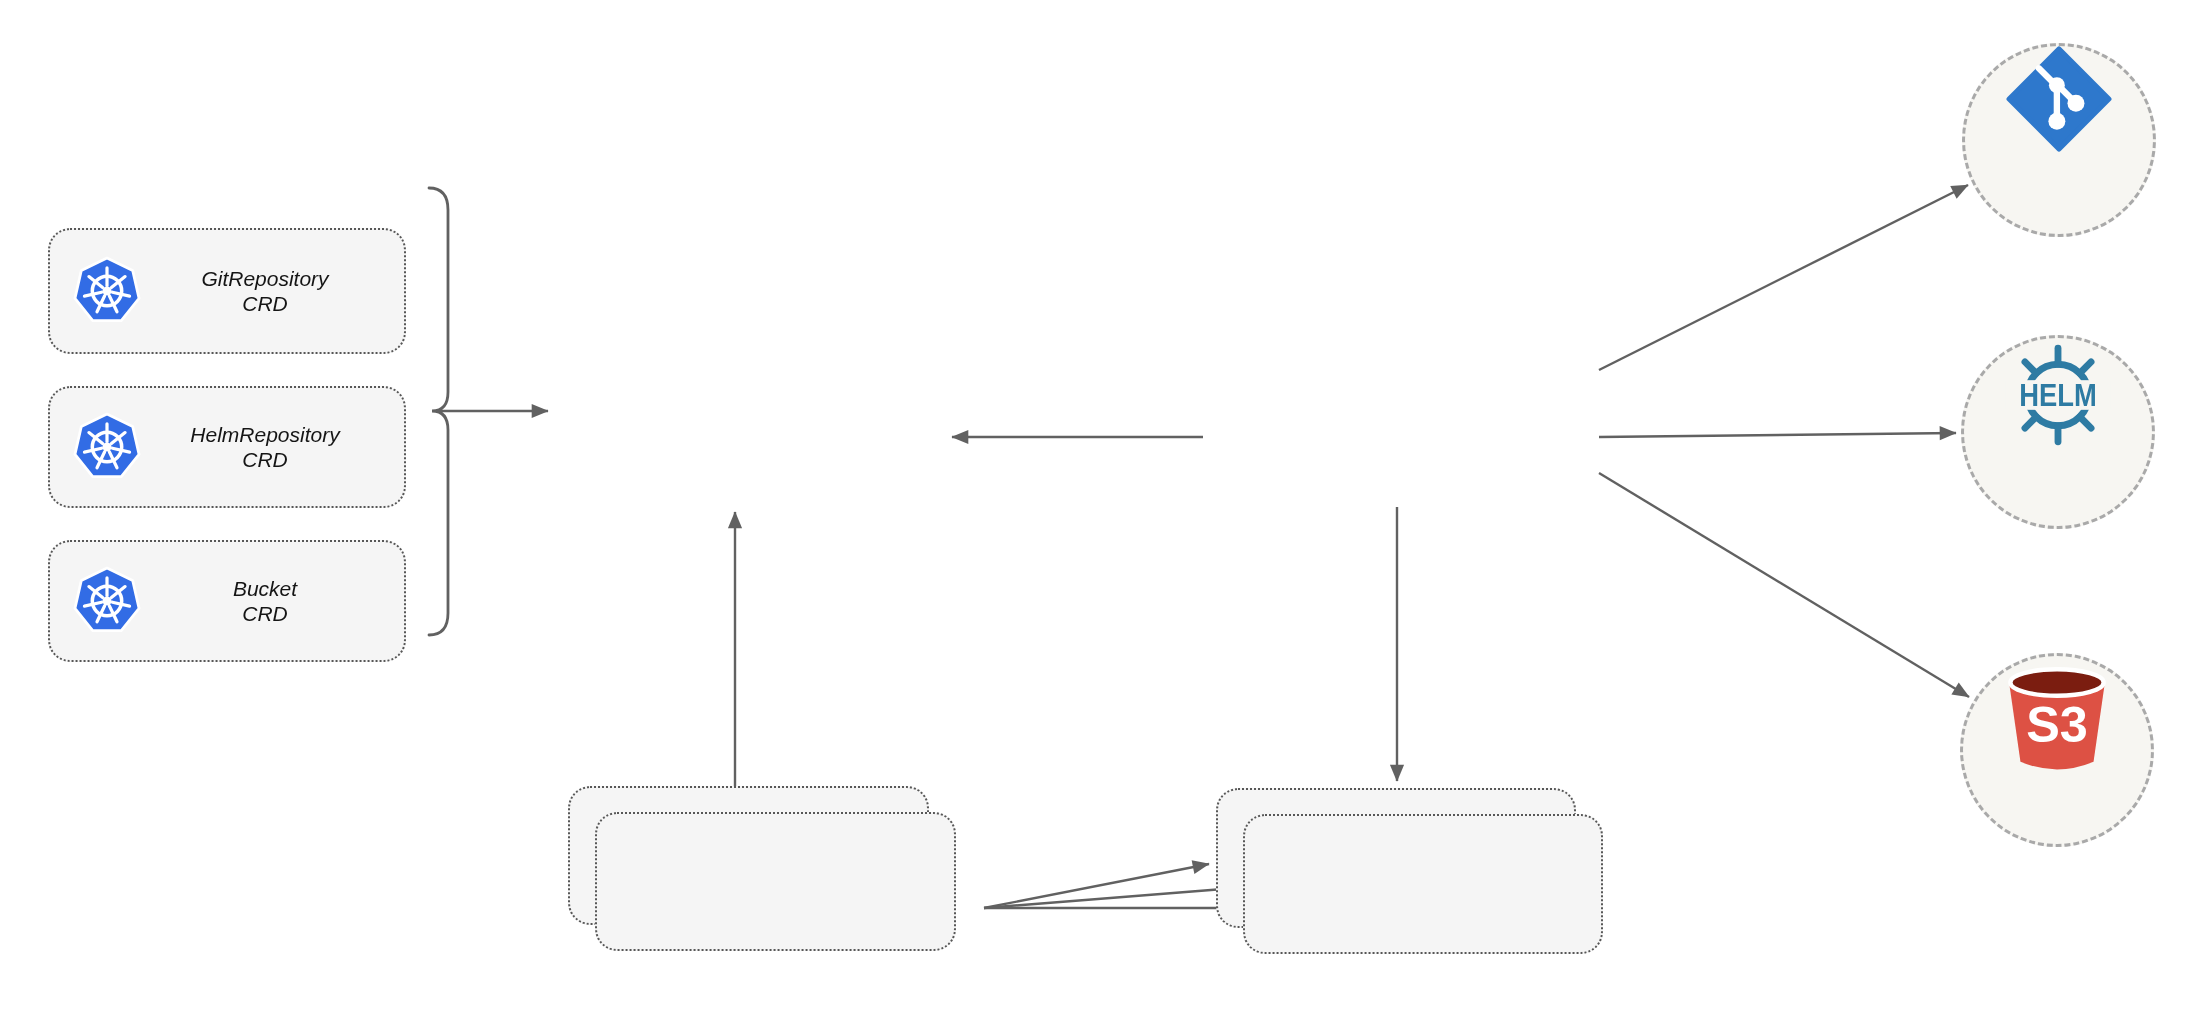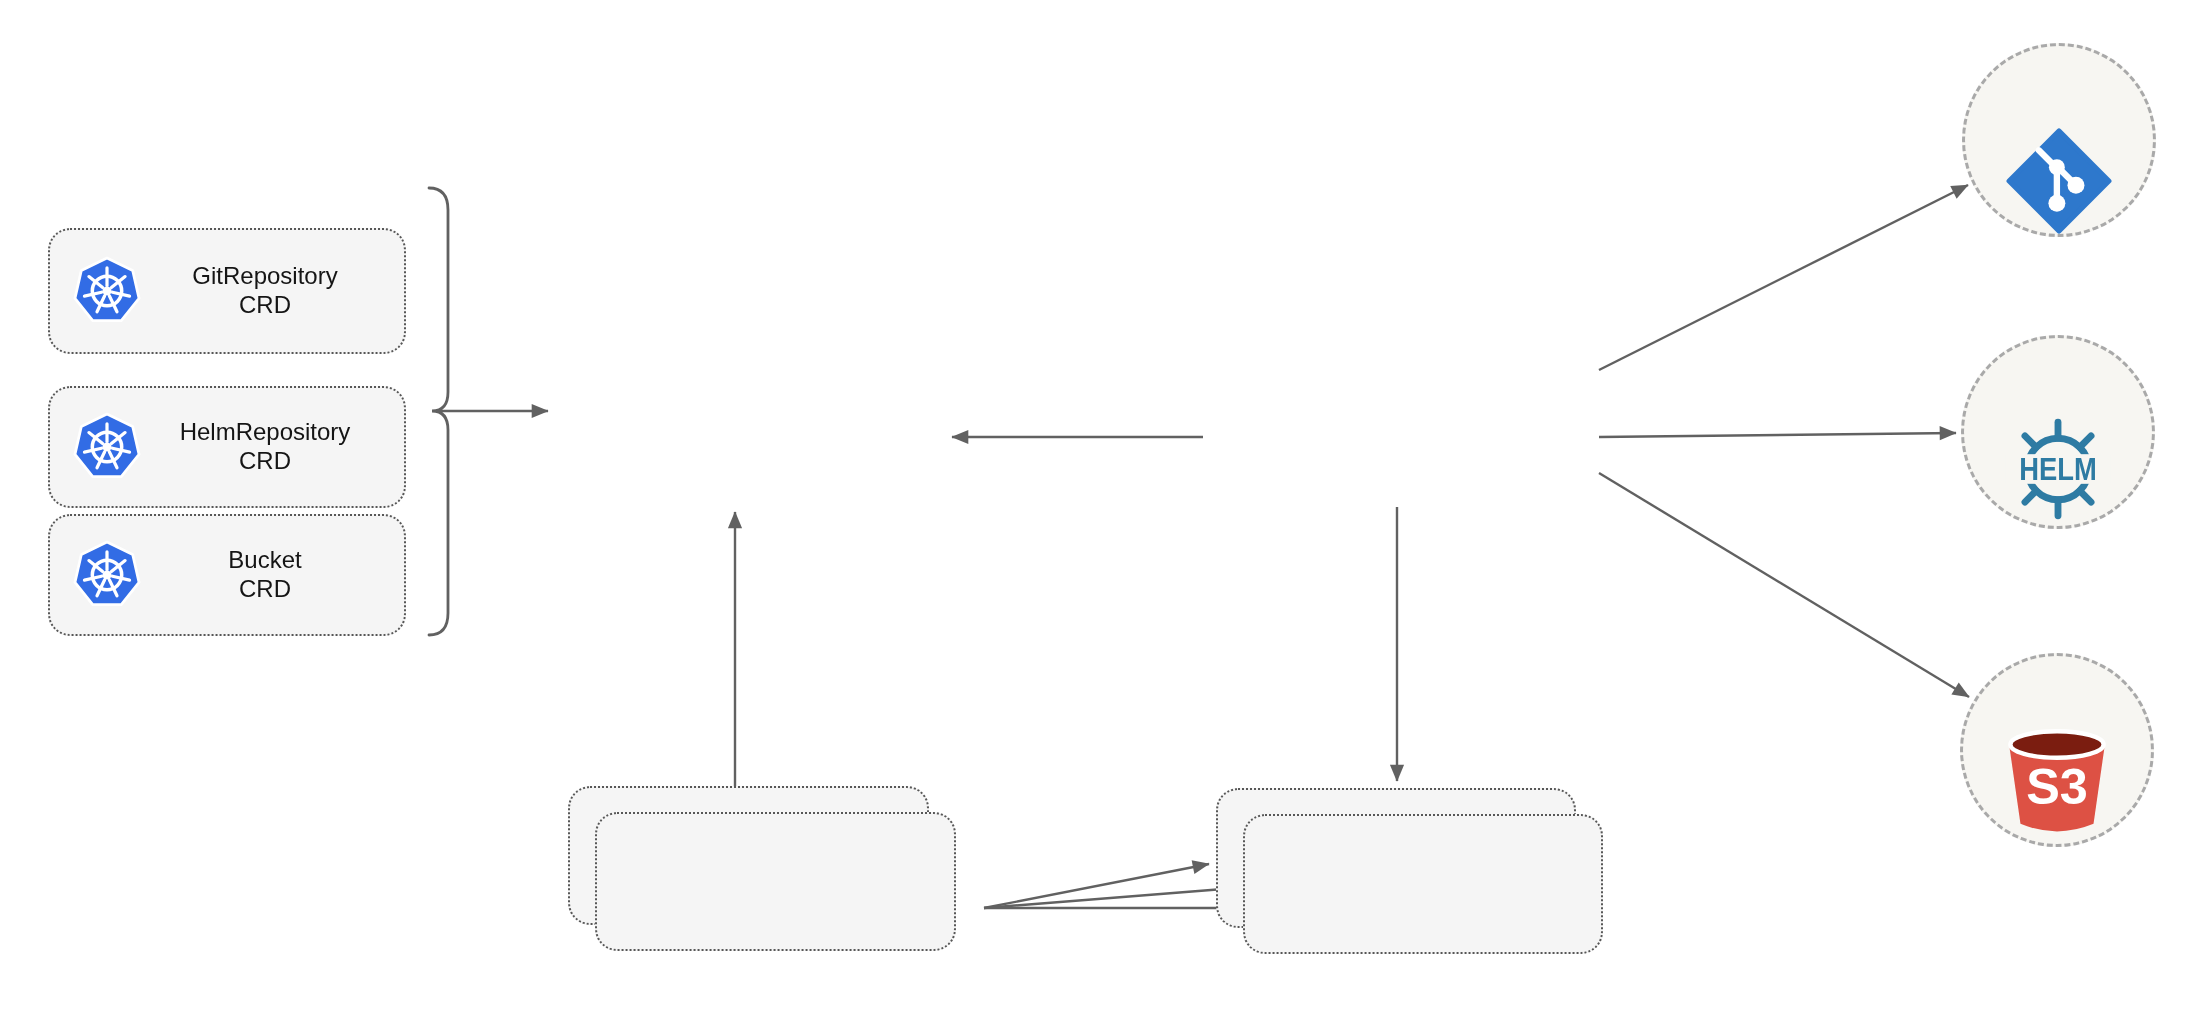--- a/index.html
+++ b/index.html
@@ -25,42 +25,43 @@
     background:var(--node-fill,#F5F5F5);
     border:2px dotted #575757;
     border-radius:22px;
     box-sizing:border-box;
     display:flex;align-items:center;
     padding:0 16px 0 22px;
   }
   .box .label{
     flex:1;text-align:center;
     color:#151515;
-    font-size:24px;line-height:1.2;
+    font-size:21px;line-height:1.2;
     white-space:pre-line;
+    font-style:italic;
   }
   .label-lg{font-size:33px;}
   .icon{flex:none;display:block;}
   
   .stack-layer{
     position:absolute;z-index:2;
     background:var(--node-fill,#F5F5F5);
     border:2px dotted #575757;
     border-radius:22px;
     box-sizing:border-box;
   }
   
   .ext-circle{
     position:absolute;z-index:2;
     width:194px;height:194px;
     border-radius:50%;
     background:var(--circle-fill,#F7F6F2);
     border:3px dashed #a9a9a9;
     box-sizing:border-box;
-    display:flex;align-items:flex-end;justify-content:center;
+    display:flex;align-items:flex-start;justify-content:center;
   }
   .helm-text{
     font-family:"Liberation Sans",sans-serif;
     font-weight:bold;font-size:27px;
     fill:var(--helm-teal,#2E7BA3);
   }
   .s3-text{
     font-family:"Liberation Sans",sans-serif;
     font-weight:bold;font-size:40px;
     fill:#ffffff;
@@ -142,21 +143,21 @@
   </div>
 
   <div class="box" style="left:48px;top:386px;width:358px;height:122px">
     <svg class="icon" width="70" height="70" viewBox="0 0 100 100">
         <use href="#k8s-logo"></use>
       </svg>
     <div class="label">HelmRepository
 CRD</div>
   </div>
 
-  <div class="box" style="left:48px;top:514px;width:358px;height:122px">
+  <div class="box" style="left:48px;top:540px;width:358px;height:122px">
     <svg class="icon" width="70" height="70" viewBox="0 0 100 100">
         <use href="#k8s-logo"></use>
       </svg>
     <div class="label">Bucket
 CRD</div>
   </div>
 
 
 
   <div class="stack-layer" style="left:568px;top:786px;width:361px;height:139px"></div>

